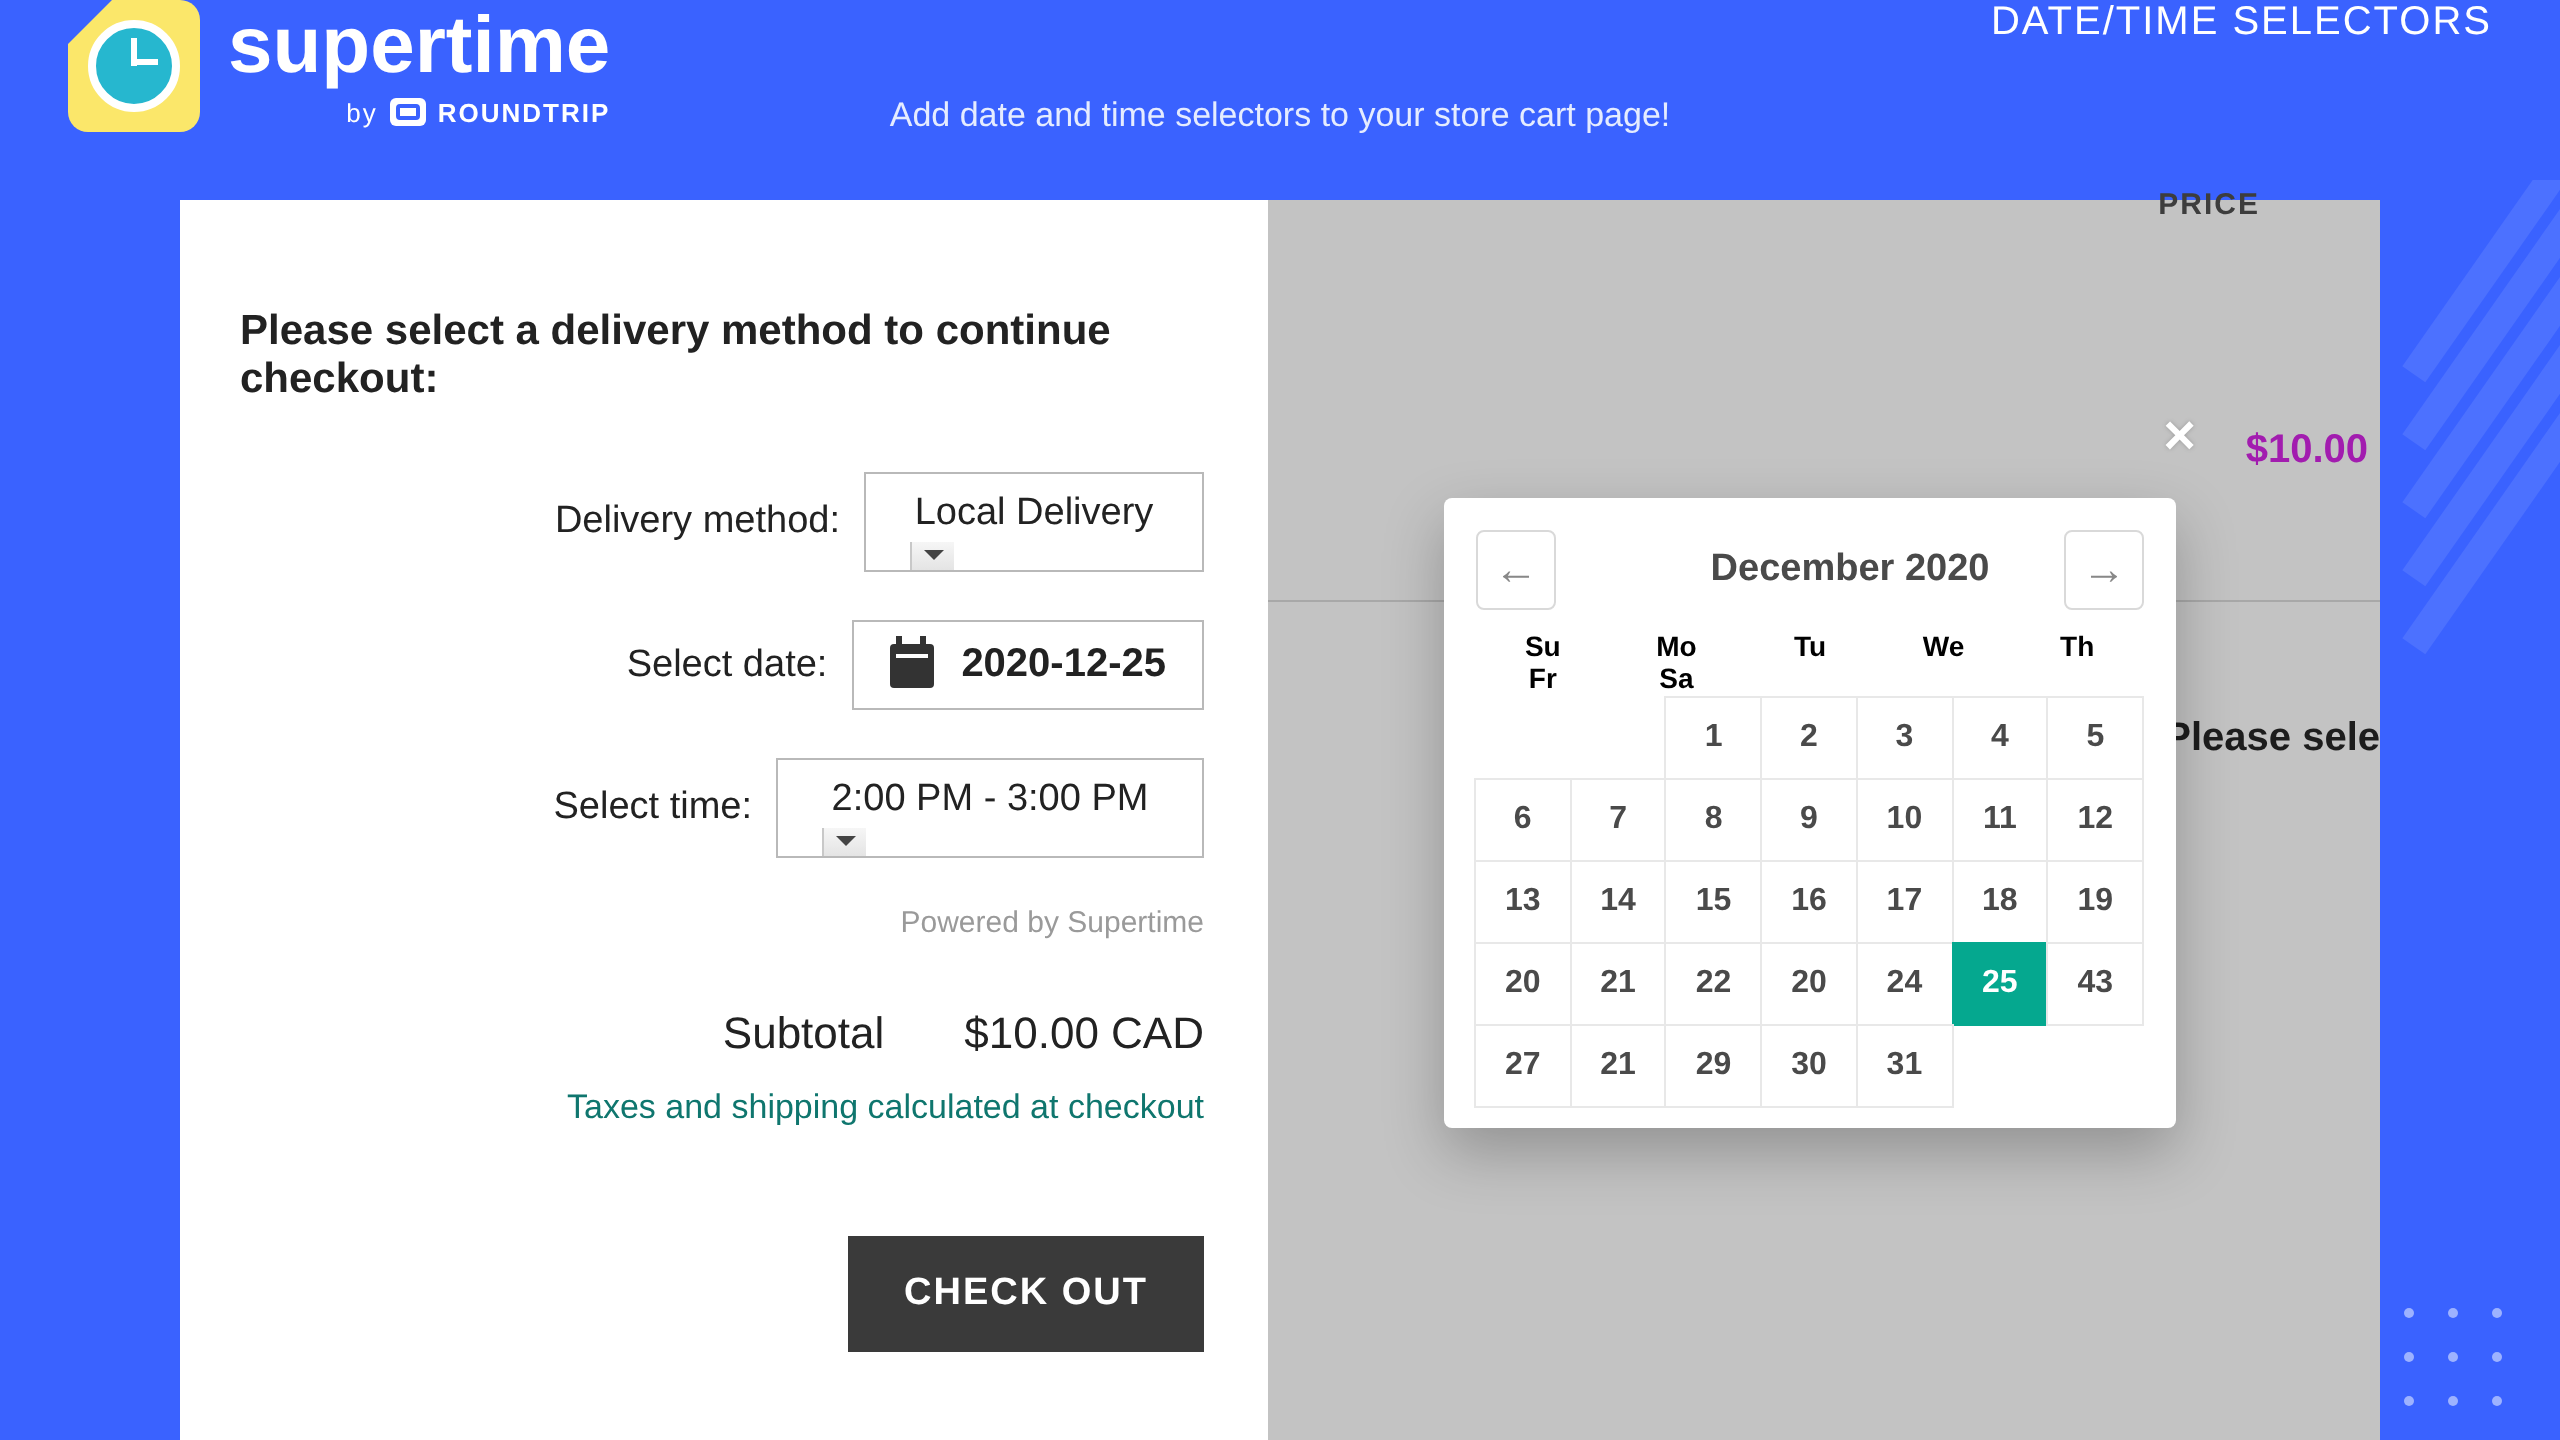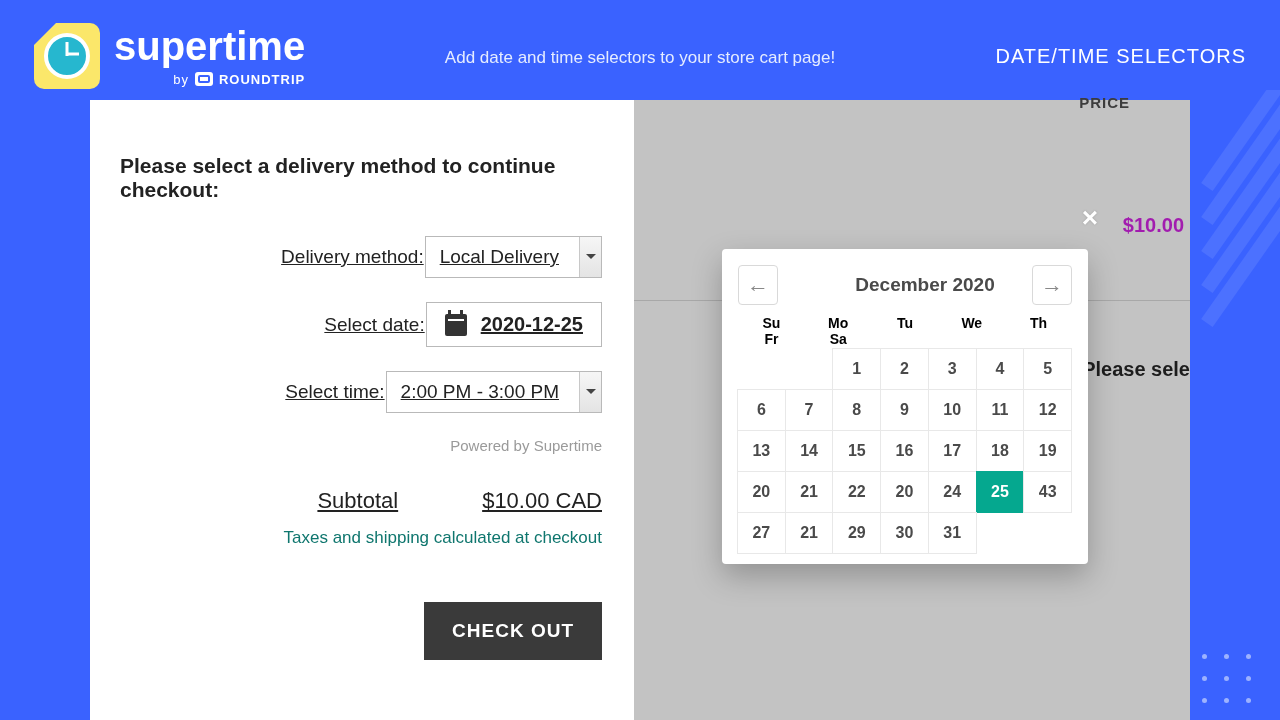--- a/index.html
+++ b/index.html
@@ -1,20 +1,20 @@
 <!DOCTYPE html>
 <html><head>
 <meta charset="utf-8">
 <style>
   * { box-sizing: border-box; margin: 0; padding: 0; }
   html, body { width: 1280px; height: 720px; overflow: hidden; font-family: Arial, Helvetica, sans-serif; }
   body { background: #3a62ff; position: relative; color: #fff; }
 
   
-  .topbar { display: flex; align-items: center; height: 112px; padding: 0 34px; }
+  .topbar { display: flex; align-items: flex-start; height: 112px; padding: 0 34px; }
   .logo-block { display: flex; align-items: center; gap: 14px; }
   .logo-badge { width: 66px; height: 66px; border-radius: 10px; background:#fbe76a; position:relative; display:flex; align-items:center; justify-content:center;}
   .logo-badge .corner { position:absolute; left:0; top:0; width:0; height:0; border-top:22px solid #3a62ff; border-right:22px solid transparent; }
   .clock { width:46px; height:46px; border-radius:50%; background:#26b7cf; border:4px solid #fff; position:relative;}
   .clock::before { content:""; position:absolute; left:50%; top:12%; width:3px; height:14px; background:#fff; transform-origin:bottom; transform:translateX(-50%) rotate(0deg);}
   .clock::after  { content:""; position:absolute; left:50%; top:46%; width:12px; height:3px; background:#fff; transform:translateY(-50%);}
   .brand-text { line-height:1; }
   .brand-name { font-size:40px; font-weight:800; letter-spacing:0px; }
   .brand-sub  { display:flex; align-items:center; justify-content:flex-end; gap:6px; font-size:13px; margin-top:6px; letter-spacing:1px;}
   .brand-sub .mini-icon { width:18px; height:14px; background:#fff; border-radius:3px; display:inline-block; position:relative;}
@@ -32,32 +32,32 @@
   .stripes span:nth-child(5){top:136px;left:0}
   .dots { position:absolute; right:24px; bottom:12px; display:grid; grid-template-columns:repeat(7,10px); grid-auto-rows:10px; gap:12px;}
   .dots i{width:5px;height:5px;border-radius:50%;background:#9db2ff;display:block}
 
   
   .canvas { position:absolute; left:90px; top:100px; width:1100px; height:630px; display:flex; }
   .panel-left { width:544px; background:#fff; color:#222; padding:54px 32px 0 30px; position:relative;}
   .panel-right { flex:1; background:#c3c3c3; color:#222; position:relative; }
 
   .pl-title { font-size:21px; font-weight:700; margin-bottom:34px; }
-  .row { display:flex; align-items:center; justify-content:flex-end; gap:1px; margin-bottom:24px;text-decoration:underline; }
+  .row { display:flex; align-items:center; justify-content:flex-end; gap:12px; margin-bottom:24px; }
   .row-label { font-size:19px; color:#222; }
-  .select { background:#fff; border:1px solid #b9b9b9; padding:9px 14px; font-size:19px; display:flex; align-items:center; gap:12px; min-width:170px; position:relative;}
+  .select { background:#fff; border:1px solid #b9b9b9; padding:9px 14px; font-size:19px; display:flex; align-items:center; gap:12px; min-width:170px; position:relative;flex-direction:column;}
   .select .caret { width:22px; align-self:stretch; margin:-9px -14px -9px 8px; background:linear-gradient(#f6f6f6,#e4e4e4); border-left:1px solid #c8c8c8; display:flex;align-items:center;justify-content:center;}
   .select .caret::after{content:"";border:5px solid transparent;border-top-color:#444;margin-top:4px;}
   .datebox { background:#fff; border:1px solid #b9b9b9; padding:10px 18px; font-size:20px; font-weight:700; display:flex; align-items:center; gap:14px;}
   .cal-icon { width:22px; height:22px; background:#333; position:relative; border-radius:2px;}
   .cal-icon::before{content:"";position:absolute;top:5px;left:3px;right:3px;height:2px;background:#fff;}
   .cal-icon::after{content:"";position:absolute;top:-4px;left:3px;width:3px;height:5px;background:#333;box-shadow:12px 0 #333;}
 
   .powered { text-align:right; color:#9a9a9a; font-size:15px; margin:6px 0 34px; }
-  .subtotal { display:flex; justify-content:flex-end; gap:84px; font-size:22px; margin-bottom:14px;text-decoration:underline;}
+  .subtotal { display:flex; justify-content:flex-end; gap:40px; font-size:22px; margin-bottom:14px;}
   .taxnote { text-align:right; color:#0f766e; font-size:17px; margin-bottom:54px;}
   .checkout-btn { margin-left:auto; display:block; background:#3a3a3a; color:#fff; font-size:19px; font-weight:700; letter-spacing:1px; padding:18px 28px; border:none; cursor:pointer; margin-right:0;}
   .checkout-wrap{display:flex;justify-content:flex-end;}
 
   
   .price-hdr { position:absolute; right:60px; top:-6px; font-size:15px; font-weight:700; letter-spacing:1px; color:#3d3d3d;}
   .price-val { position:absolute; right:6px; top:114px; font-size:20px; font-weight:700; color:#a21caf;}
   .close-x  { position:absolute; right:92px; top:102px; color:#fff; font-size:28px; font-weight:700; text-shadow:0 0 2px #999;}
   .right-divider{position:absolute;left:0;right:0;top:200px;height:1px;background:#a8a8a8;}
   .right-prompt{position:absolute; right:0; top:258px; font-size:20px; font-weight:700; color:#1d1d1d; white-space:nowrap;}

